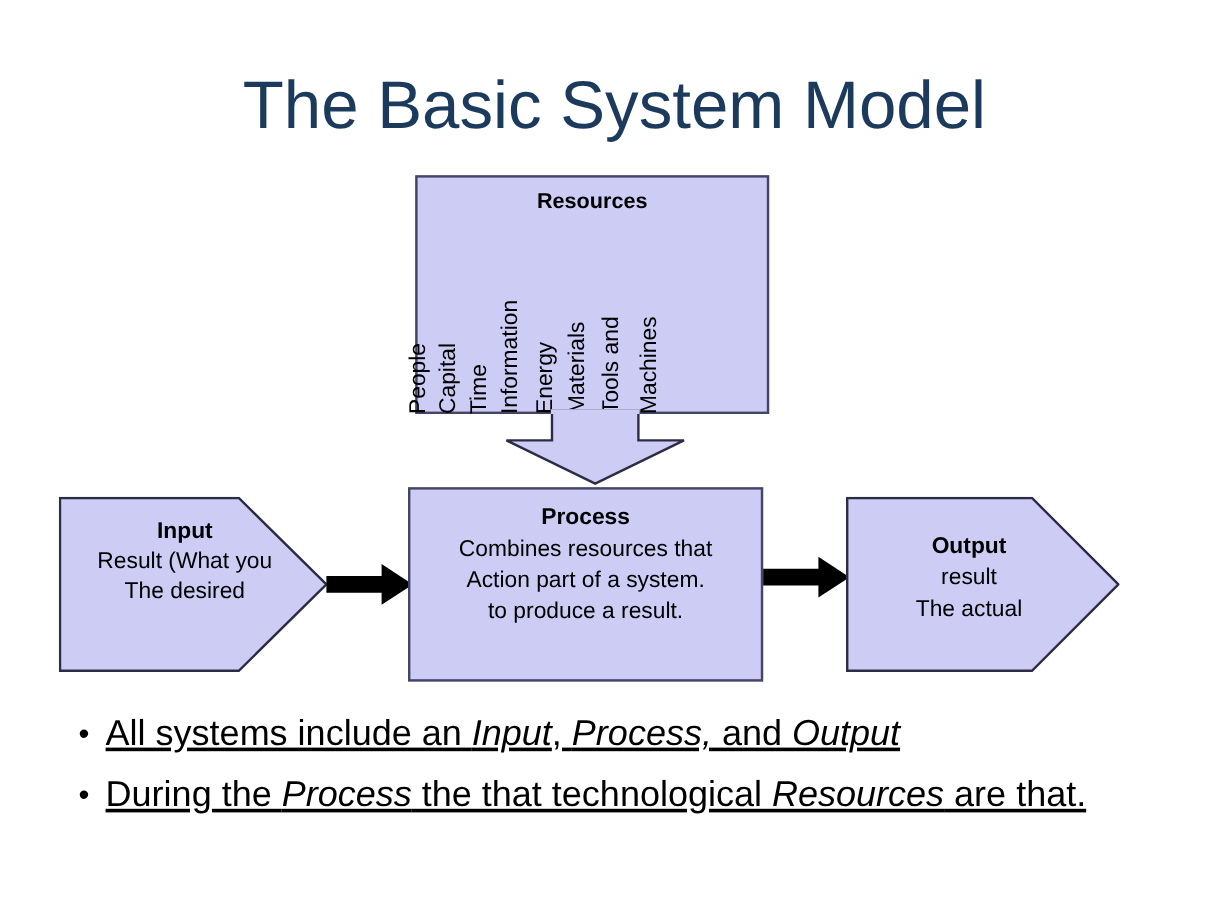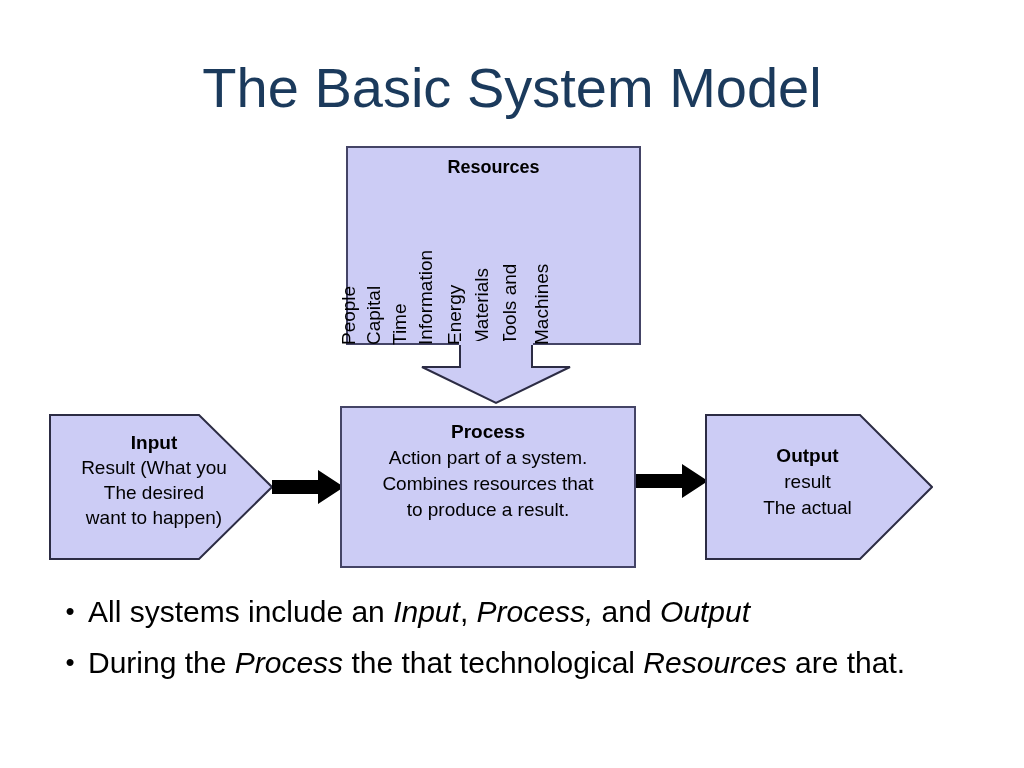--- a/index.html
+++ b/index.html
@@ -163,20 +163,21 @@
   }
   .bullet-mark {
     width: 36px;
     flex: 0 0 36px;
     text-align: center;
     font-size: 26px;
     line-height: 43px;
   }
   .bullet-body {
     flex: 1 1 auto;
+    text-decoration: underline;
   }
   .bullet-body i { font-style: italic; }
 </style>
 </head>
 <body>
 
 <div id="slide-title">The Basic System Model</div>
 
 <div id="resources-box"></div>
 
@@ -198,32 +199,31 @@
   <rect x="39" y="-4" width="74" height="8" fill="#ccccf5"></rect>
 </svg>
 
 <svg id="input-shape" viewBox="0 0 224 146">
   <polygon points="1,1 150,1 223,73 150,145 1,145" fill="#ccccf5" stroke="#2c2c44" stroke-width="2"></polygon>
 </svg>
 <div id="input-text">
   <div class="hd">Input</div>
   <div>Result (What you</div>
   <div>The desired</div>
-  <div> want to happen)</div>
 </div>
 
 <svg class="conn-arrow" id="arrow-input-process" viewBox="0 0 76 40">
   <polygon points="2,13 48,13 48,3 74,20 48,37 48,27 2,27" fill="#000000"></polygon>
 </svg>
 
 <div id="process-box"></div>
 <div id="process-text">
   <div class="hd">Process</div>
+  <div>Combines resources that</div>
   <div>Action part of a system.</div>
-  <div>Combines resources that</div>
   <div>to produce a result.</div>
 </div>
 
 <svg class="conn-arrow" id="arrow-process-output" viewBox="0 0 76 40">
   <polygon points="2,13 48,13 48,3 74,20 48,37 48,27 2,27" fill="#000000"></polygon>
 </svg>
 
 <svg id="output-shape" viewBox="0 0 228 146">
   <polygon points="1,1 155,1 227,73 155,145 1,145" fill="#ccccf5" stroke="#2c2c44" stroke-width="2"></polygon>
 </svg>

